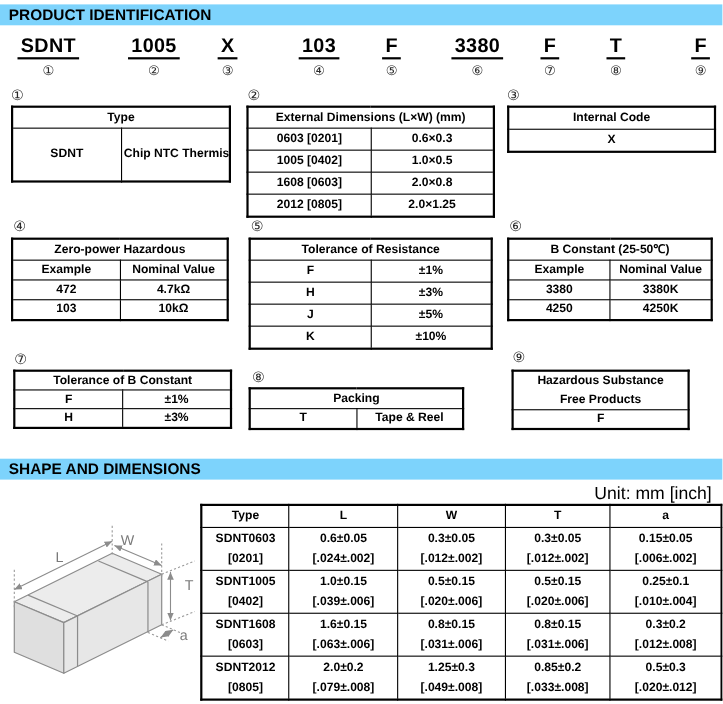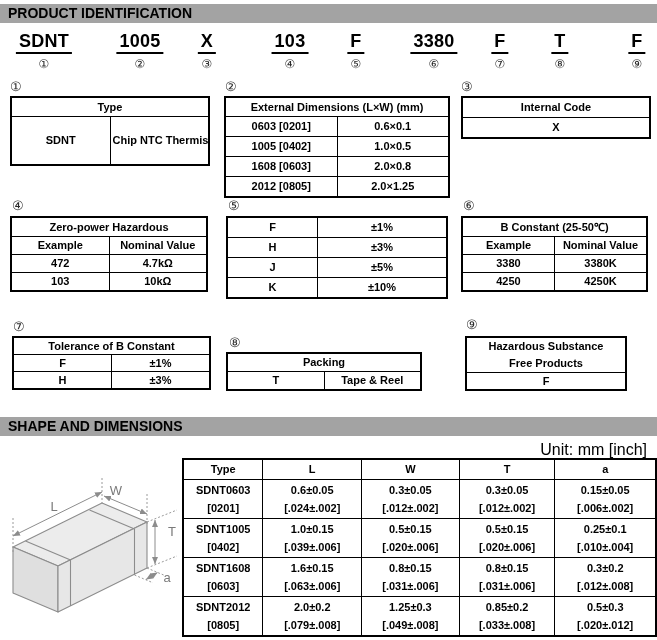--- a/index.html
+++ b/index.html
@@ -1,18 +1,18 @@
 <!DOCTYPE html>
 <html><head>
 <meta charset="utf-8">
 <style>
   html,body{margin:0;padding:0;background:#fff}
   .page{position:relative;width:657px;height:640px;background:#fff;overflow:hidden;
         font-family:"Liberation Sans",sans-serif;color:#000}
-  .bar{position:absolute;left:0;width:657px;height:19px;background:#a3a3a3;
+  .bar{position:absolute;left:0;width:657px;height:19px;background:#7dd3fc;
        font-weight:700;font-size:14px;line-height:19px;padding-left:8px;box-sizing:border-box}
   .pn-seg{position:absolute;top:31px;transform:translateX(-50%);text-align:center}
   .pn-code{display:inline-block;font-size:18px;font-weight:700;line-height:1.15;
            border-bottom:2.5px solid #000;padding:0 3px;letter-spacing:.3px}
   .pn-num{font-size:12px;margin-top:3px;color:#2a2a2a}
   .tlabel{position:absolute;font-size:13px;color:#2a2a2a}
   .tbl{position:absolute}
   table.t{border-collapse:collapse;table-layout:fixed;width:100%;border:2px solid #000}
   table.t th,table.t td{border:1px solid #000;font-size:11px;font-weight:700;text-align:center;
         padding:0 2px;line-height:18px;white-space:nowrap;overflow:hidden;vertical-align:middle}
@@ -72,21 +72,21 @@
   </div>
 
   <div class="tbl" style="left:224px;top:96px;width:226px">
     <table class="t">
       <tbody>
           <tr>
             <th colspan="2">External Dimensions (L×W) (mm)</th>
           </tr>
       <tr class="h19">
             <td style="width:88px">0603 [0201]</td>
-            <td>0.6×0.1</td>
+            <td>0.6×0.3</td>
           </tr>
       <tr class="h19">
             <td>1005 [0402]</td>
             <td>1.0×0.5</td>
           </tr>
       <tr class="h19">
             <td>1608 [0603]</td>
             <td>2.0×0.8</td>
           </tr>
       <tr class="h19">
@@ -132,20 +132,23 @@
             <td>103</td>
             <td>10kΩ</td>
           </tr>
     </tbody>
       </table>
   </div>
 
   <div class="tbl" style="left:226px;top:216px;width:222px">
     <table class="t">
       <tbody>
+          <tr>
+            <th colspan="2">Tolerance of Resistance</th>
+          </tr>
       <tr class="h19">
             <td style="width:85px">F</td>
             <td>±1%</td>
           </tr>
       <tr class="h19">
             <td>H</td>
             <td>±3%</td>
           </tr>
       <tr class="h19">
             <td>J</td>

